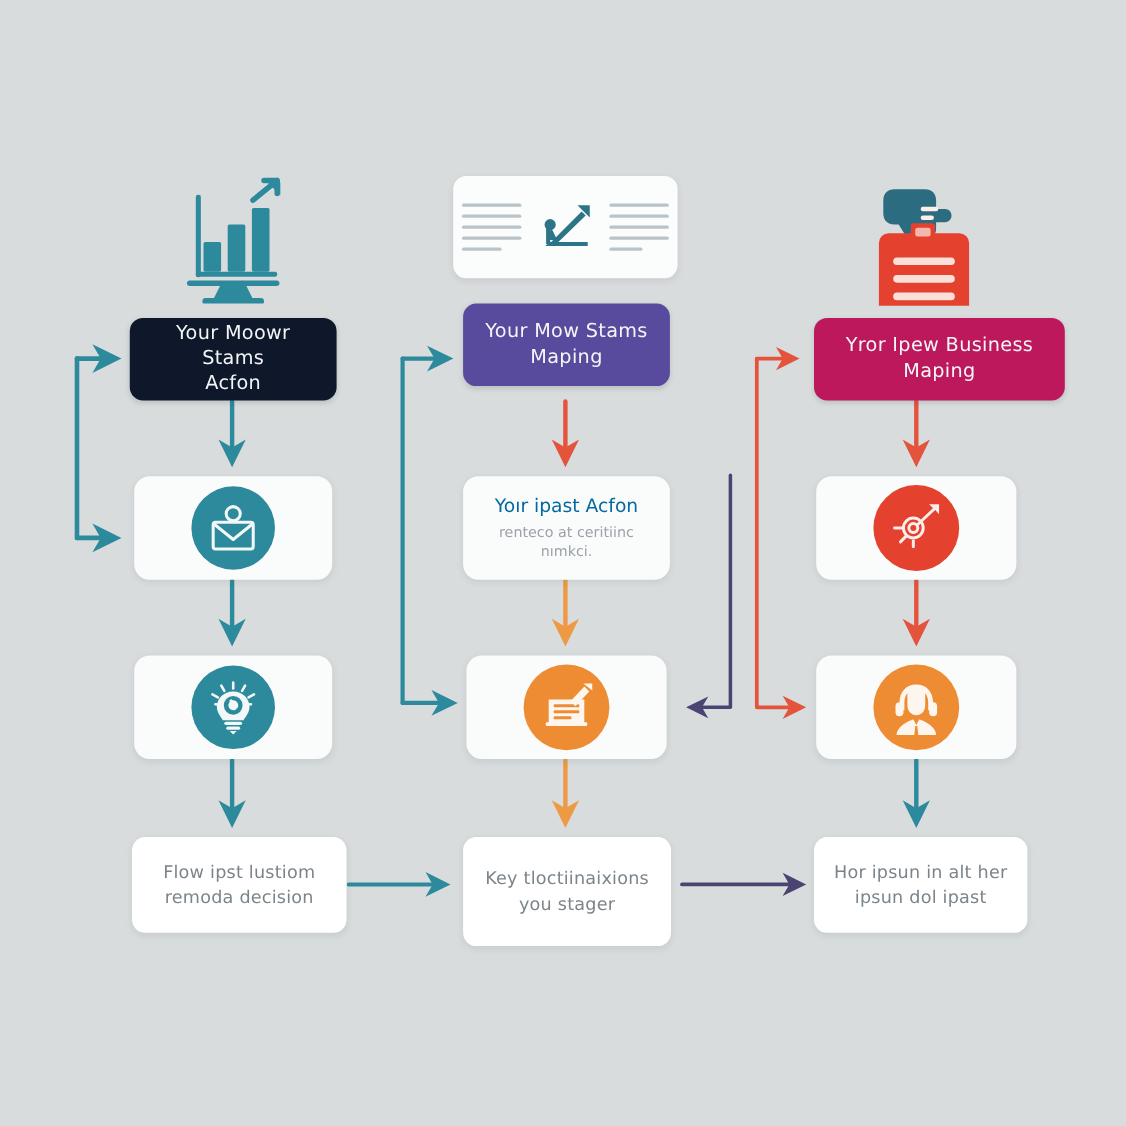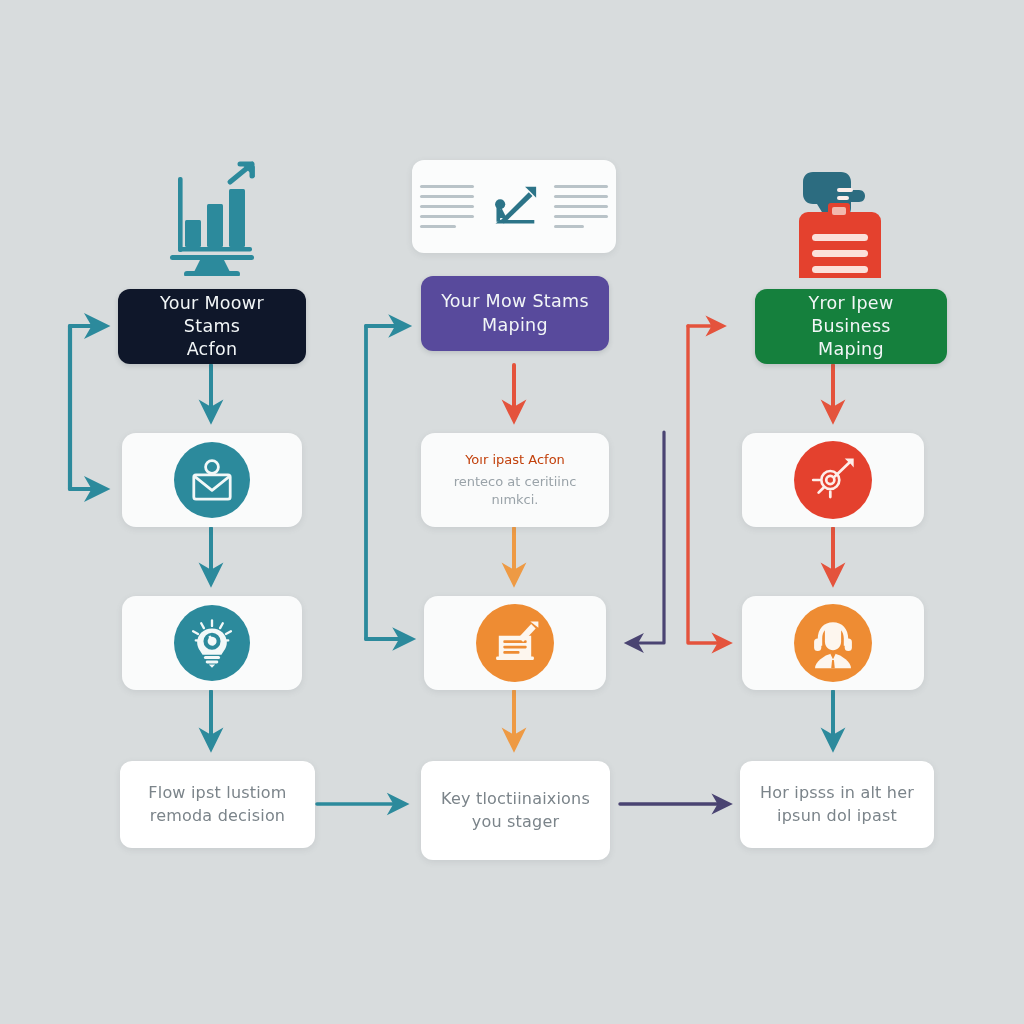--- a/index.html
+++ b/index.html
@@ -42,21 +42,21 @@
   .card.footer{
     background:#ffffff;
     border-radius:12px;
   }
   .foot-line{
     color:#7b848a;
     font-size:16px;
     line-height:1.4;
     letter-spacing:.2px;
   }
-  .mid-line-1{color:#c2410c;font-size:13px;line-height:1.35;margin-bottom:4px;}
+  .mid-line-1{color:#0369a1;font-size:17px;line-height:1.35;margin-bottom:4px;}
   .mid-line-2{color:#9aa3a9;font-size:13px;line-height:1.38;}
 
   
   .circ{border-radius:50%;display:flex;align-items:center;justify-content:center;}
 
   
   .banner{
     background:#fbfcfc;
     border-radius:12px;
     display:flex;align-items:center;justify-content:center;
@@ -271,21 +271,21 @@
         <rect x="43" y="43" width="22" height="16" rx="3" fill="#e4412e"></rect>
         <rect x="47" y="47" width="14" height="8" rx="2" fill="#f2b8ad"></rect>
         <rect x="27" y="74" width="56" height="7" rx="3.5" fill="#fbe0da"></rect>
         <rect x="27" y="90" width="56" height="7" rx="3.5" fill="#fbe0da"></rect>
         <rect x="27" y="106" width="56" height="7" rx="3.5" fill="#fbe0da"></rect>
         <rect x="27" y="122" width="40" height="7" rx="3.5" fill="#fbe0da"></rect>
       </g>
     </svg>
   </div>
 
-  <div class="node pill" style="left:740px;top:289px;width:192px;height:75px;background:#15803d;margin-left:15px;">
+  <div class="node pill" style="left:740px;top:289px;width:228px;height:75px;background:#be185d;">
     <div>
       <div>Yror Ipew Business</div>
       <div>Maping</div>
     </div>
   </div>
 
   <div class="node card" style="left:742px;top:433px;width:182px;height:94px;">
     <div class="circ" style="width:78px;height:78px;background:#e4412e;">
       <svg viewBox="0 0 60 60" width="54" height="54">
         <g stroke="#fdeeea" fill="none" stroke-width="3" stroke-linecap="round">
@@ -311,17 +311,17 @@
           <path d="M21 17 C21 12 25 9 30 9 C35 9 39 12 39 17 L39 28 C39 34 35 38 30 38 C25 38 21 34 21 28 Z"></path>
           <path d="M30 41 L38 44 L44 48 C48 51 50 55 50 58 L10 58 C10 55 12 51 16 48 L22 44 Z"></path>
           <path d="M27 42 L30 48 L33 42 L30 40 Z" fill="#ee8c33"></path>
           <path d="M29 49 L31 49 L32 58 L28 58 Z" fill="#ee8c33"></path>
         </g>
       </svg>
     </div>
   </div>
 
   <div class="node card text footer" style="left:740px;top:761px;width:194px;height:87px;">
-    <div class="foot-line">Hor ipsss in alt her</div>
+    <div class="foot-line">Hor ipsun in alt her</div>
     <div class="foot-line">ipsun dol ipast</div>
   </div>
 
 </div>
 
 </body></html>

